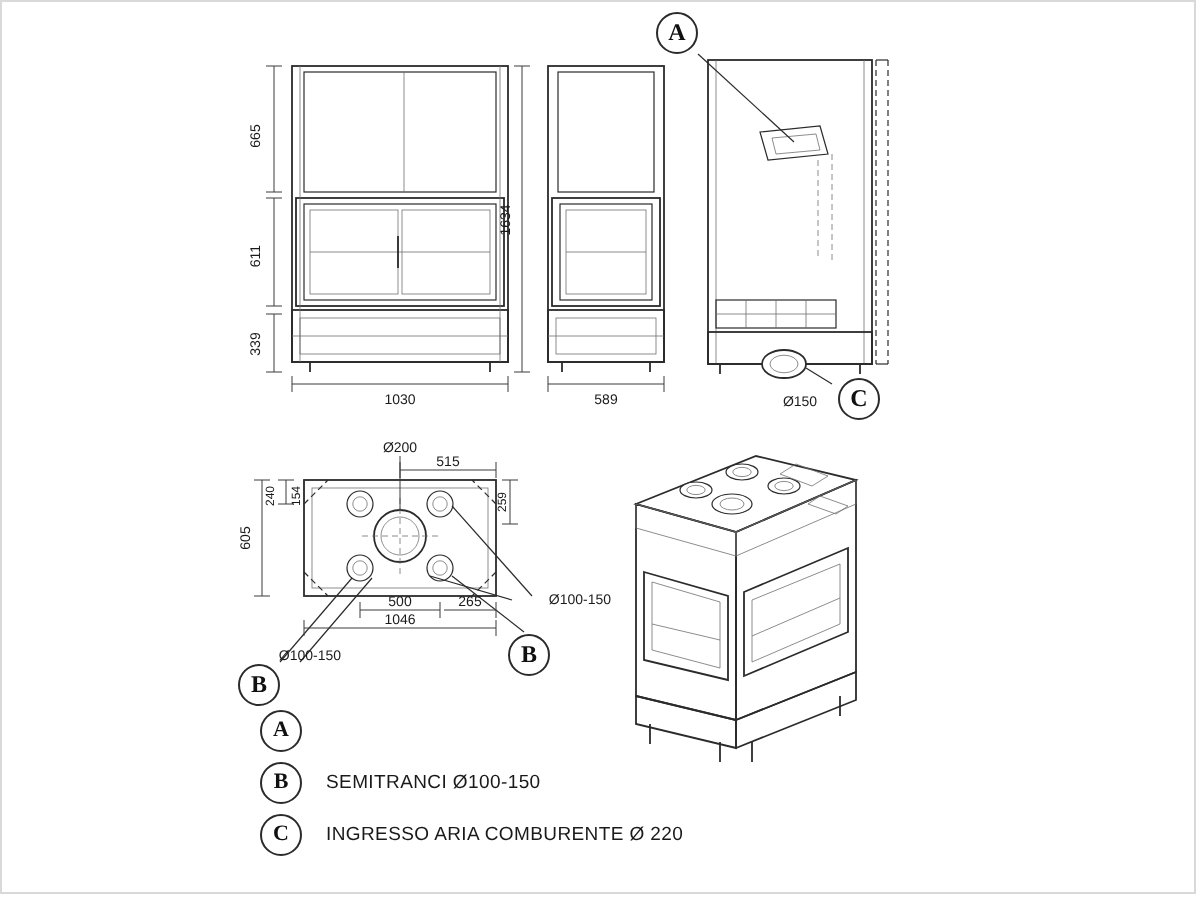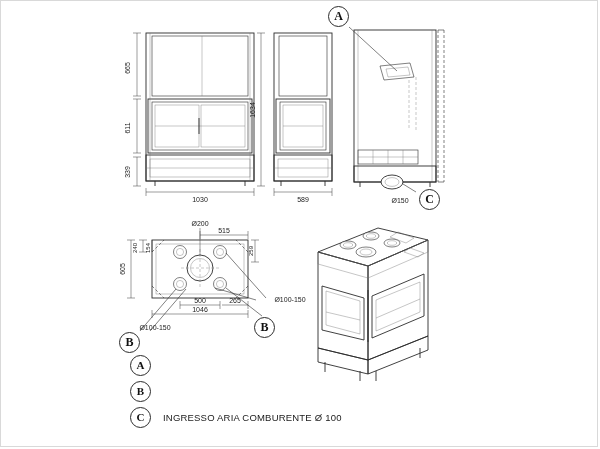--- a/index.html
+++ b/index.html
@@ -340,20 +340,21 @@
   <div class="callout" id="callout-c">C</div>
   <div class="callout" id="callout-b1">B</div>
   <div class="callout" id="callout-b2">B</div>
 
   <div class="legend">
     <div class="legend-row">
       <div class="legend-badge">A</div>
     </div>
     <div class="legend-row">
       <div class="legend-badge">B</div>
+      <div class="legend-text">SEMITRANCI Ø100-150</div>
     </div>
     <div class="legend-row">
       <div class="legend-badge">C</div>
-      <div class="legend-text">INGRESSO ARIA COMBURENTE Ø 100</div>
+      <div class="legend-text">INGRESSO ARIA COMBURENTE Ø 220</div>
     </div>
   </div>
 
 </div>
 
 </body></html>

